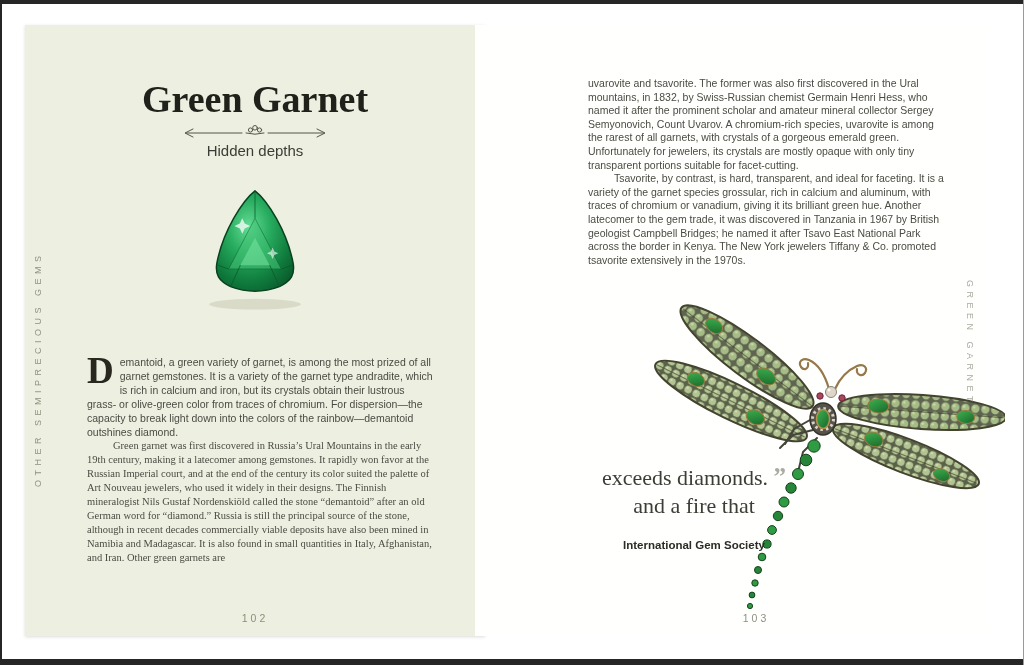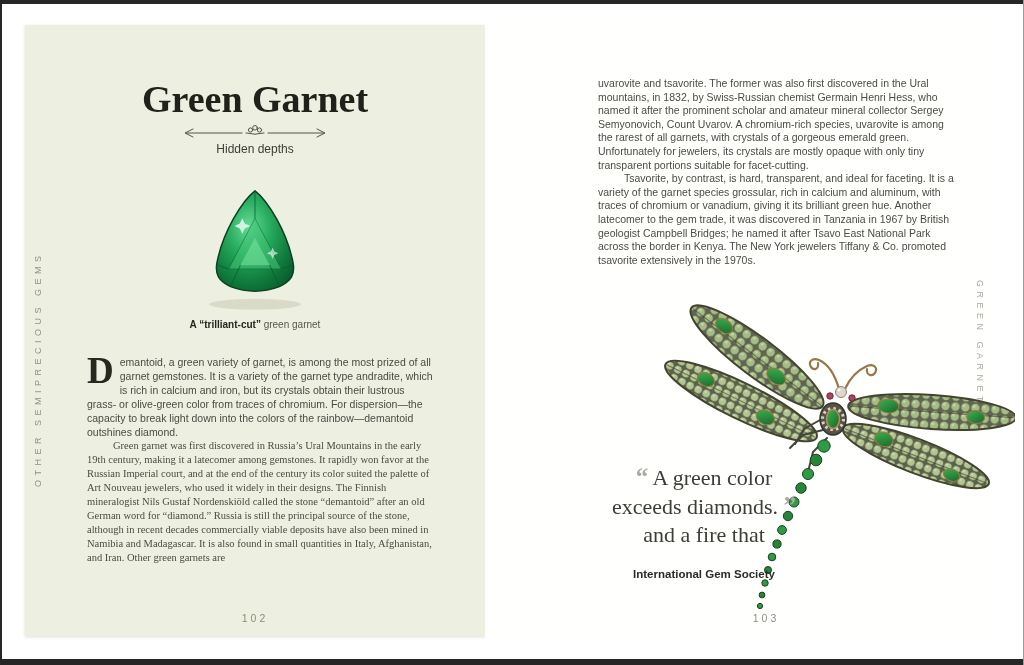--- a/index.html
+++ b/index.html
@@ -7,30 +7,30 @@
   .screen { position:relative; width:1024px; height:665px; background:#ffffff; overflow:hidden; }
 
   
   .frame-top    { position:absolute; left:0; top:0; width:1024px; height:4px; background:#262626; }
   .frame-bottom { position:absolute; left:0; bottom:0; width:1024px; height:6px; background:#262626; }
   .frame-left   { position:absolute; left:0; top:0; width:2px; height:665px; background:#262626; }
   .frame-right  { position:absolute; right:0; top:0; width:1px; height:665px; background:#9a9a9a; }
 
   
   .left-page  { position:absolute; left:25px; top:25px; width:460px; height:611px; background:#edefe0; box-shadow:0 1px 3px rgba(60,60,40,.18); }
-  .right-page { position:absolute; left:485px; top:25px; width:514px; height:611px; background:#fffffd; }
+  .right-page { position:absolute; left:475px; top:25px; width:514px; height:611px; background:#fffffd; }
   .gutter { position:absolute; left:485px; top:25px; width:9px; height:611px; background:linear-gradient(to right, rgba(80,80,60,.06), rgba(0,0,0,0)); }
 
   
   .side-label-left { position:absolute; left:8px; top:212px; height:250px; writing-mode:vertical-rl; transform:rotate(180deg);
       font-size:9px; letter-spacing:4.5px; color:#8f927e; white-space:nowrap; }
   .chapter-title { position:absolute; left:0; right:0; top:52px; text-align:center;
       font-family:"Liberation Serif", serif; font-weight:700; font-size:38px; color:#21211b; }
   .ornament-wrap { position:absolute; left:0; right:0; top:99px; text-align:center; }
-  .subtitle { position:absolute; left:0; right:0; top:117px; text-align:center; font-size:12px; color:#3c3c36; }
+  .subtitle { position:absolute; left:0; right:0; top:117px; text-align:center; font-size:15px; color:#3c3c36; }
 
   .gem-wrap { position:absolute; left:0; right:0; top:158px; text-align:center; }
   .gem-caption { position:absolute; left:0; right:0; top:294px; text-align:center; font-size:10px; color:#56564e; }
   .gem-caption b { color:#26261f; }
 
   .body-copy { position:absolute; left:62px; top:330px; width:348px; font-size:10.5px; line-height:14px; color:#4b4b44; text-align:left; }
   .body-copy p.indent { text-indent:26px;font-family:Liberation Serif, serif; }
   .dropcap { float:left; font-family:"Liberation Serif", serif; font-weight:700; font-size:37px; line-height:28px;
       padding:2px 6px 0 0; color:#28281f; }
 
@@ -106,21 +106,20 @@
           <line x1="113" y1="84" x2="102" y2="88"></line>
           <line x1="37" y1="84" x2="48" y2="88"></line>
           <line x1="50" y1="106" x2="60" y2="84"></line>
           <line x1="100" y1="106" x2="90" y2="84"></line>
         </g>
         <path d="M62,36 l2.5,5.5 l5.5,2.5 l-5.5,2.5 l-2.5,5.5 l-2.5,-5.5 l-5.5,-2.5 l5.5,-2.5 Z" fill="#ffffff" opacity="0.75"></path>
         <path d="M93,66 l1.8,4 l4,1.8 l-4,1.8 l-1.8,4 l-1.8,-4 l-4,-1.8 l4,-1.8 Z" fill="#ffffff" opacity="0.6"></path>
       </svg>
     </div>
 
-    <div class="gem-caption"><b>A “trilliant-cut”</b><span> green garnet</span></div>
 
     <div class="body-copy">
       <p><span class="dropcap">D</span><span>emantoid, a green variety of garnet, is among the most prized of all garnet gemstones. It is a variety of the garnet type andradite, which is rich in calcium and iron, but its crystals obtain their lustrous grass- or olive-green color from traces of chromium. For dispersion—the capacity to break light down into the colors of the rainbow—demantoid outshines diamond.</span></p>
       <p class="indent">Green garnet was first discovered in Russia’s Ural Mountains in the early 19th century, making it a latecomer among gemstones. It rapidly won favor at the Russian Imperial court, and at the end of the century its color suited the palette of Art Nouveau jewelers, who used it widely in their designs. The Finnish mineralogist Nils Gustaf Nordenskiöld called the stone “demantoid” after an old German word for “diamond.” Russia is still the principal source of the stone, although in recent decades commercially viable deposits have also been mined in Namibia and Madagascar. It is also found in small quantities in Italy, Afghanistan, and Iran. Other green garnets are</p>
     </div>
 
     <div class="page-num left-num">102</div>
   </div>
 
   <div class="gutter"></div>
@@ -208,21 +207,20 @@
           <circle cx="772" cy="557" r="3.8" fill="#2f9b42"></circle>
           <circle cx="768" cy="570" r="3.5" fill="#27853a"></circle>
           <circle cx="765" cy="583" r="3.2" fill="#2f9b42"></circle>
           <circle cx="762" cy="595" r="2.9" fill="#27853a"></circle>
           <circle cx="760" cy="606" r="2.6" fill="#2f9b42"></circle>
         </g>
       </svg>
     </div>
 
     <div class="pull-quote">
-      <div><span class="qmark">“</span> <span>A green color</span></div>
       <div><span>exceeds diamonds.</span> <span class="qmark">”</span></div>
       <div>and a fire that</div>
       <div class="attribution">International Gem Society</div>
     </div>
 
 
     <div class="side-label-right">GREEN GARNET</div>
 
     <div class="page-num right-num">103</div>
   </div>

